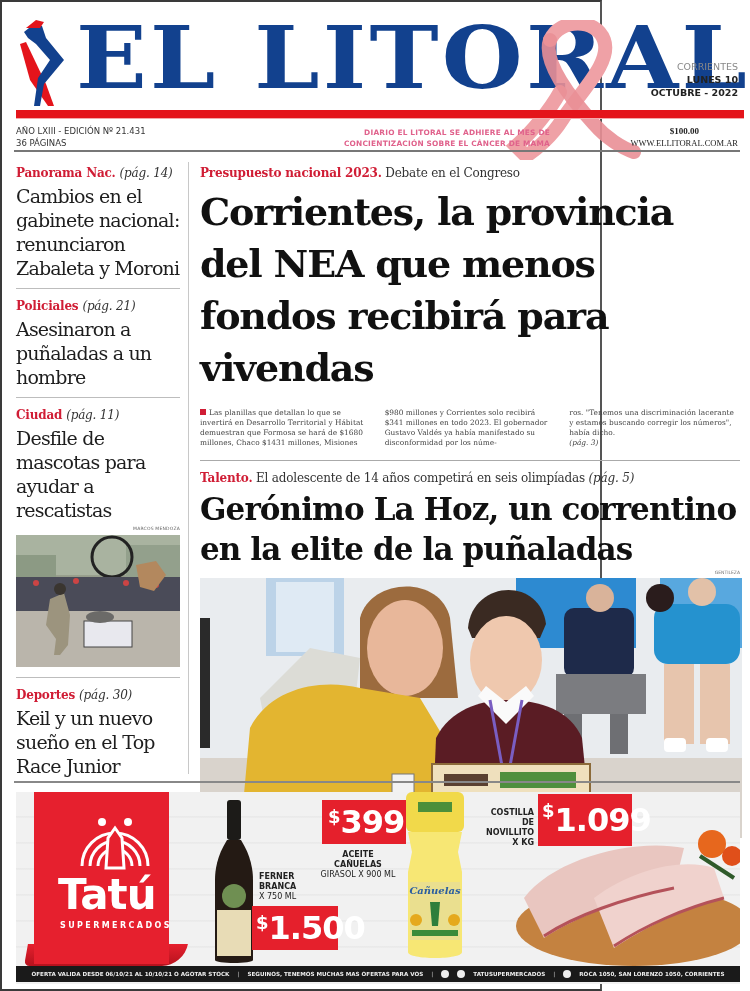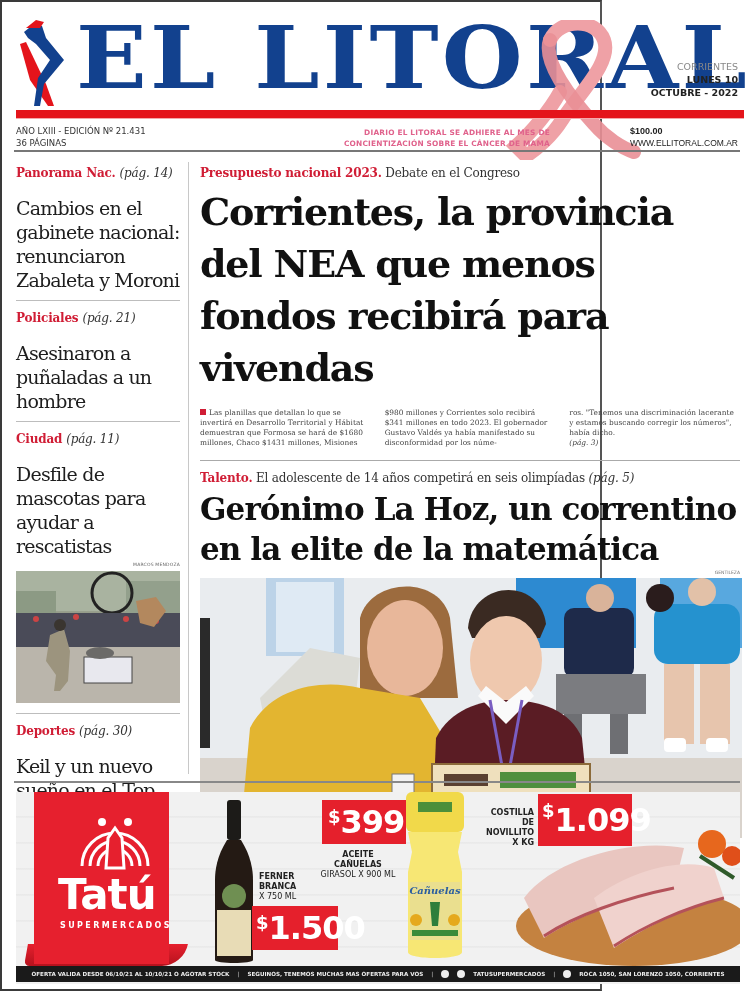--- a/index.html
+++ b/index.html
@@ -11,31 +11,31 @@
   .masthead { position: absolute; left: 12px; top: 8px; width: 730px; height: 140px; }
   .logo-bird { position: absolute; left: 2px; top: 4px; width: 50px; height: 96px; }
   .logo-title { position: absolute; left: 62px; top: -2px; font-family: "DejaVu Serif", serif; font-weight: 900; font-size: 86px; letter-spacing: 3px; color: #12418e; line-height: 100px; transform: scaleX(1.08); transform-origin: left center; white-space: nowrap; }
   .ribbon { position: absolute; left: 488px; top: 10px; width: 140px; height: 140px; }
   .edition-right { position: absolute; right: 6px; top: 50px; text-align: right; font-family: "DejaVu Sans", sans-serif; font-size: 9.5px; line-height: 13px; color: #222; }
   .edition-right .city { color: #888; font-weight: normal; }
   .edition-right .b { font-weight: bold; }
   .redbar { position: absolute; left: 2px; top: 100px; width: 728px; height: 8px; background: #e4141b; box-shadow: 0 1px 0 #f4a8ab; }
   .meta-left { position: absolute; left: 2px; top: 115px; font-family: "DejaVu Sans", sans-serif; font-size: 8.5px; line-height: 12px; color: #333; }
   .meta-center { position: absolute; left: 296px; top: 117px; width: 240px; text-align: right; font-family: "DejaVu Sans", sans-serif; font-weight: bold; font-size: 7.4px; line-height: 11px; color: #e0628c; letter-spacing: 0.2px; }
-  .meta-right { position: absolute; right: 6px; top: 115px; text-align: left; font-family: Liberation Sans, sans-serif; font-size: 8.5px; line-height: 12px; color: #222; }
+  .meta-right { position: absolute; right: 6px; top: 115px; text-align: center; font-family: Liberation Serif, serif; font-size: 8.5px; line-height: 12px; color: #222; }
   .meta-right .price { font-weight: bold; font-size: 9px; }
   .rule-top { position: absolute; left: 12px; top: 148px; width: 726px; height: 2px; background: #777; }
 
   
   .leftcol { position: absolute; left: 14px; top: 163px; width: 164px; }
   .vrule { position: absolute; left: 186px; top: 160px; width: 1px; height: 612px; background: #c8c8c8; }
   .brief { position: relative; }
   .kicker { font-family: "DejaVu Serif", serif; font-weight: bold; font-size: 12px; color: #d01d35; line-height: 16px; letter-spacing: -0.2px; }
   .kicker .pg { font-style: italic; font-weight: normal; color: #333; }
-  .brief-title { font-family: "DejaVu Serif", serif; font-size: 19px; line-height: 24px; letter-spacing: -0.8px; color: #1e1e1e; margin-top: 15px; }
+  .brief-title { font-family: "DejaVu Serif", serif; font-size: 19px; line-height: 24px; letter-spacing: -0.8px; color: #1e1e1e; margin-top: 3px; }
   .hrule { height: 1px; background: #bdbdbd; margin: 8px 0 9px 0; }
   .photo-small { position: relative; width: 164px; height: 132px; margin-top: 4px; overflow: hidden; background: linear-gradient(180deg,#b9bfb0 0%,#9aa28f 30%,#6f6a62 45%,#8c8a85 60%,#a8a59e 100%); }
   .credit-small { text-align: right; font-family: "DejaVu Sans", sans-serif; font-size: 4.5px; color: #666; margin-top: 4px; letter-spacing: 0.2px; }
 
   
   .main { position: absolute; left: 198px; top: 163px; width: 540px; }
   .lead-kicker { font-family: "DejaVu Serif", serif; font-size: 12px; line-height: 17px; color: #333; letter-spacing: -0.2px; }
   .lead-kicker .red { color: #d01d35; font-weight: bold; }
   .lead-title { font-family: "DejaVu Serif", serif; font-weight: bold; font-size: 38px; line-height: 52px; letter-spacing: -1.2px; color: #111; margin-top: 4px; }
   .lead-body { display: flex; gap: 14px; margin-top: 14px; font-family: "DejaVu Serif", serif; font-size: 7.4px; line-height: 10px; color: #444; }
@@ -153,21 +153,21 @@
       <h1 class="lead-title">Corrientes, la provincia del NEA que menos fondos recibirá para vivendas</h1>
       <div class="lead-body">
         <div class="col"><span class="sq"></span><span>Las planillas que detallan lo que se invertirá en Desarrollo Territorial y Hábitat demuestran que Formosa se hará de $1680 millones, Chaco $1431 millones, Misiones</span></div>
         <div class="col">$980 millones y Corrientes solo recibirá $341 millones en todo 2023. El gobernador Gustavo Valdés ya había manifestado su disconformidad por los núme-</div>
         <div class="col"><span>ros. "Tenemos una discriminación lacerante y estamos buscando corregir los números", había dicho.</span><br><span class="it">(pág. 3)</span></div>
       </div>
     </article>
     <div class="main-rule"></div>
     <article>
       <div class="second-kicker"><span class="red">Talento.</span><span> El adolescente de 14 años competirá en seis olimpíadas </span><span class="it">(pág. 5)</span></div>
-      <h2 class="second-title">Gerónimo La Hoz, un correntino en la elite de la matemática</h2>
+      <h2 class="second-title">Gerónimo La Hoz, un correntino en la elite de la puñaladas</h2>
       <div class="credit-main">GENTILEZA</div>
       <div class="photo-main">
         <svg width="542" height="260" viewBox="0 0 542 260">
           <rect width="542" height="260" fill="#e9ecef"></rect>
           <rect x="0" y="180" width="542" height="80" fill="#d9d3cc"></rect>
           <rect x="66" y="0" width="78" height="78" fill="#bcd3e8"></rect>
           <rect x="76" y="4" width="58" height="70" fill="#dfeaf4"></rect>
           <rect x="316" y="0" width="120" height="70" fill="#2d8ad1"></rect>
           <rect x="460" y="0" width="82" height="70" fill="#58a8df"></rect>
           <rect x="0" y="40" width="10" height="130" fill="#2a2a2a"></rect>

